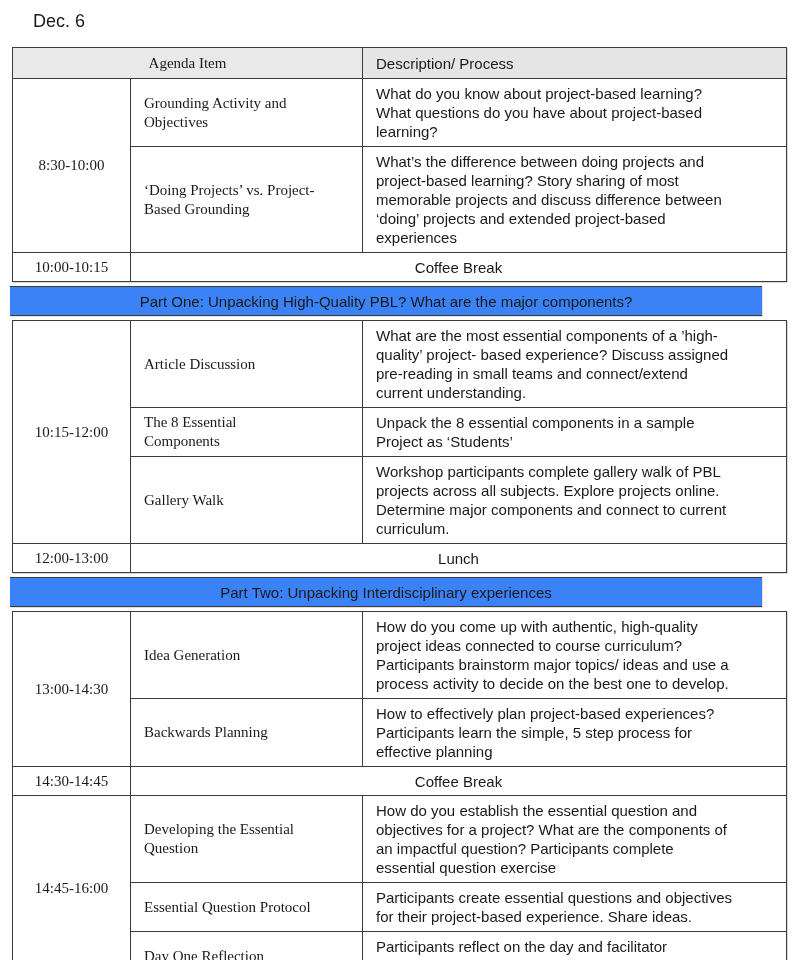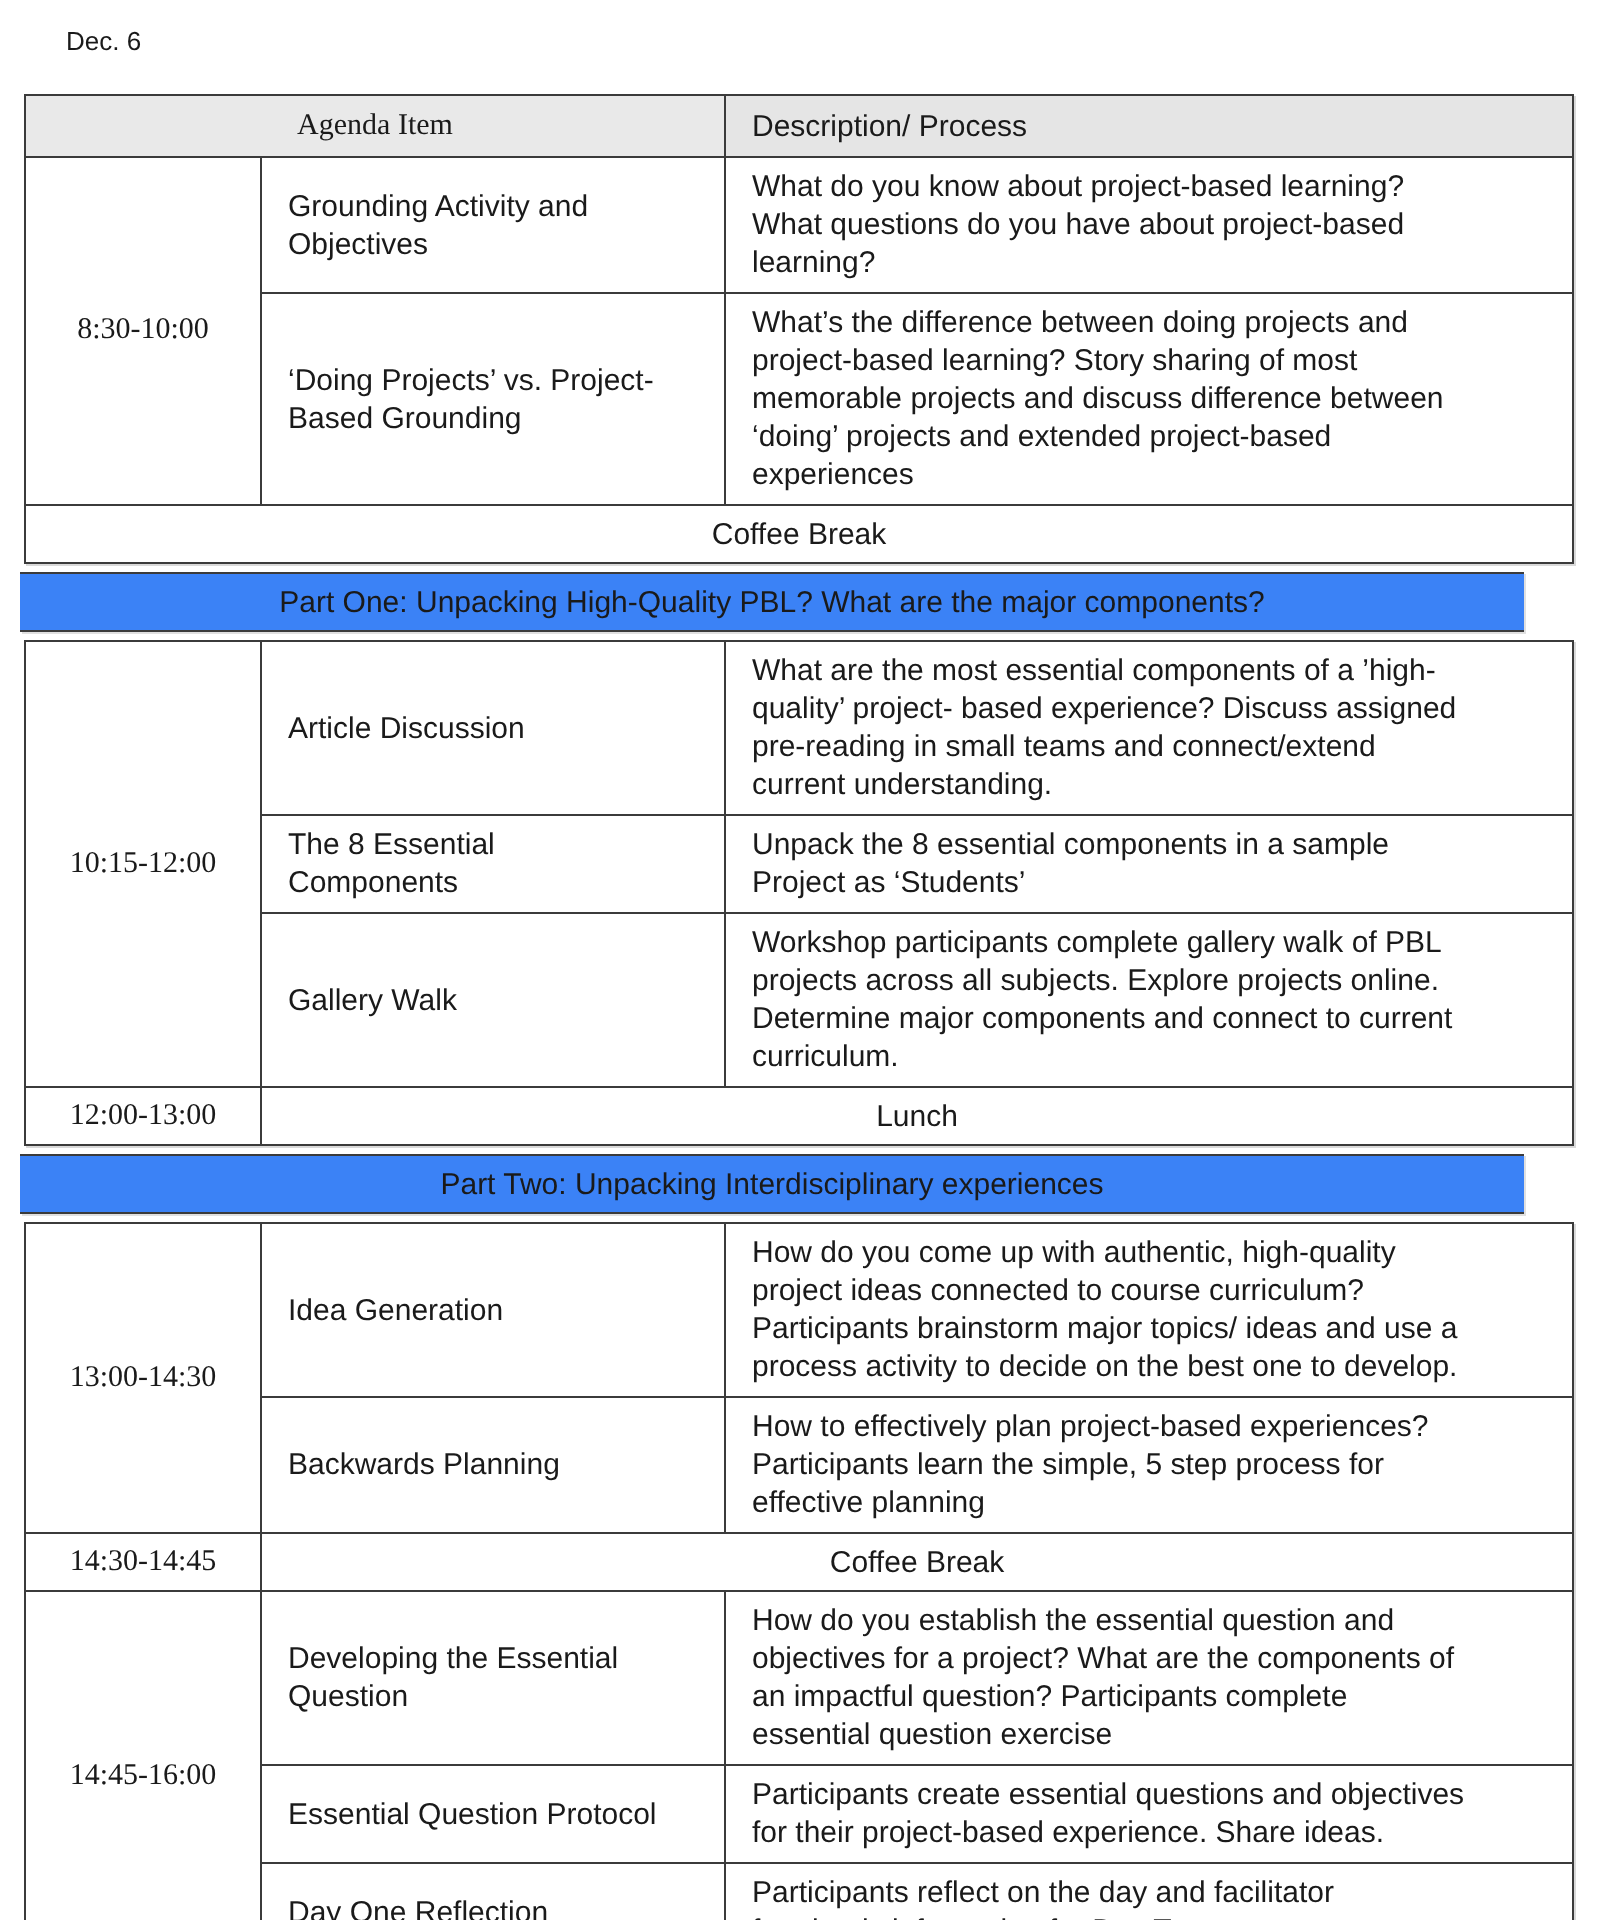--- a/index.html
+++ b/index.html
@@ -4,21 +4,21 @@
 <style>
   html, body { margin: 0; padding: 0; background: #ffffff; }
   body {
     width: 800px; height: 960px; overflow: hidden;
     font-family: "Liberation Sans", sans-serif;
     color: #1a1a1a; font-size: 15px; line-height: 19px;
     -webkit-font-smoothing: antialiased;
   }
   .page { padding: 8px 13px 0 12px; box-sizing: border-box; }
   .title {
-    font-size: 13px; line-height: 22px; margin: 2px 0 15px 21px;
+    font-size: 18px; line-height: 22px; margin: 2px 0 15px 21px;
     color: #1a1a1a; font-weight: 400;
   }
   
   .sect {
     border-top: 1px solid #3b3b3b;
     border-left: 1px solid #3b3b3b;
     box-shadow: 1px 1px 0 rgba(0,0,0,0.15);
   }
   .cell {
     border-right: 1px solid #3b3b3b;
@@ -39,21 +39,21 @@
   .time {
     flex: 0 0 118px; width: 118px;
     display: flex; align-items: center; justify-content: center;
     text-align: center; padding: 2px 2px; font-family: Liberation Serif, serif;
   }
   .subcol { flex: 1; display: flex; flex-direction: column; }
   .subrow { display: flex; flex: 1; align-items: stretch; }
   .agenda {
     flex: 0 0 232px; width: 232px;
     display: flex; align-items: center;
-    padding: 5px 10px 5px 13px; white-space: pre-line;
+    padding: 5px 10px 5px 13px; white-space: pre-line; font-family: Liberation Serif, serif;
   }
   .desc {
     flex: 1; padding: 5px 14px 5px 13px; white-space: pre-line;
   }
   .merged {
     flex: 1; display: flex; align-items: center; justify-content: center;
     min-height: 29px; text-align: center; padding: 2px 4px;
   }
   .break-time { min-height: 29px; }
   .band {
@@ -90,20 +90,21 @@
 Based Grounding</div>
               <div class="desc cell">What’s the difference between doing projects and
 project-based learning? Story sharing of most
 memorable projects and discuss difference between
 ‘doing’ projects and extended project-based
 experiences</div>
             </div>
           </div>
         </div>
         <div class="row">
+          <div class="time cell break-time">10:00-10:15</div>
           <div class="merged cell">Coffee Break</div>
         </div>
       </div>
       <div class="band">Part One: Unpacking High-Quality PBL? What are the major components?</div>
       <div class="sect">
         <div class="row">
           <div class="time cell">10:15-12:00</div>
           <div class="subcol">
             <div class="subrow">
               <div class="agenda cell">Article Discussion</div>

